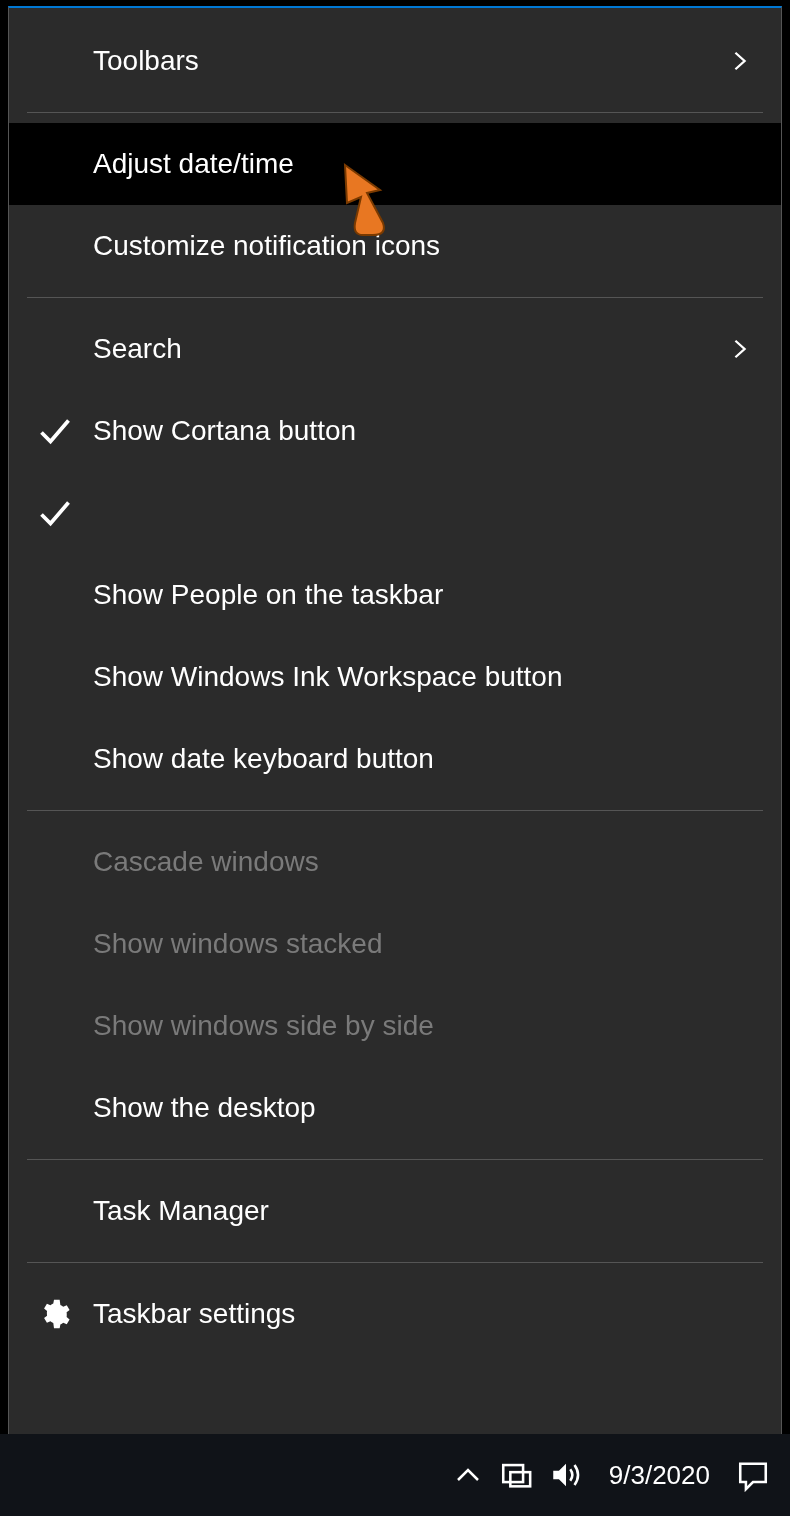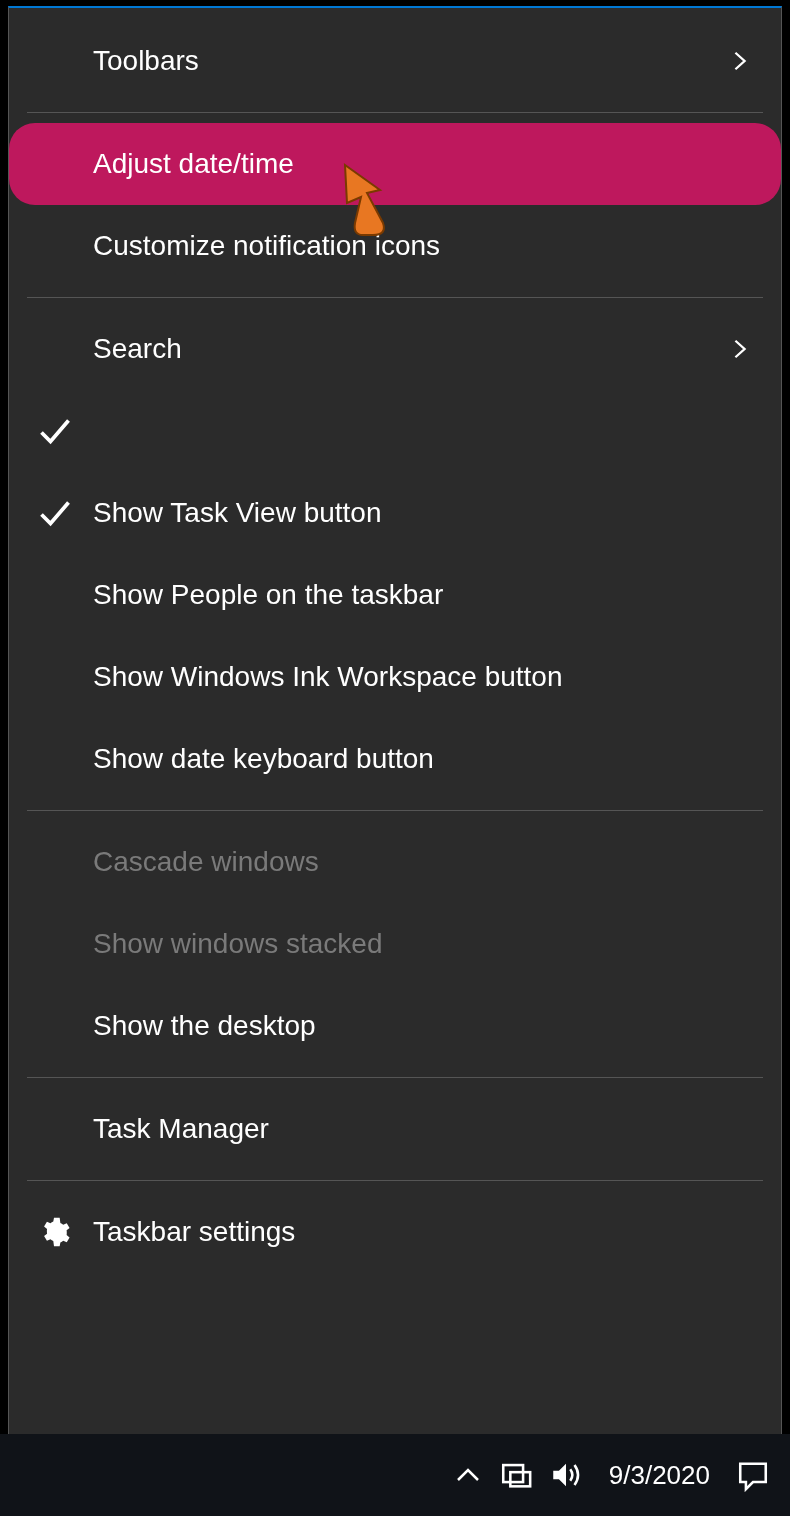--- a/index.html
+++ b/index.html
@@ -34,22 +34,21 @@
       align-items: center;
       height: 82px;
       padding-left: 84px;
       padding-right: 30px;
       color: #fff;
       font-size: 28px;
       position: relative;
       cursor: default;
     }
     .menu-item.highlighted {
-      background: #be185d;
-      border-radius: 26px;
+      background: #000000;
     }
     .menu-item.disabled {
       color: #7a7a7a;
       justify-content: center;
     }
     .menu-item .label {
       flex: 1;
     }
     .menu-item .check-icon {
       position: absolute;
@@ -144,42 +143,45 @@
     <div class="menu-item">
       <span class="label">Search</span>
       <svg viewBox="0 0 24 24" class="chevron-icon">
         <polyline points="7,3 17,12 7,21"></polyline>
       </svg>
     </div>
     <div class="menu-item">
       <svg viewBox="0 0 24 24" class="check-icon">
         <polyline points="3,13 9,19 21,5"></polyline>
       </svg>
+      <span class="label">Show Cortana button</span>
     </div>
     <div class="menu-item">
       <svg viewBox="0 0 24 24" class="check-icon">
         <polyline points="3,13 9,19 21,5"></polyline>
       </svg>
-      <span class="label">Show Task View button</span>
     </div>
     <div class="menu-item">
       <span class="label">Show People on the taskbar</span>
     </div>
     <div class="menu-item">
       <span class="label">Show Windows Ink Workspace button</span>
     </div>
     <div class="menu-item">
       <span class="label">Show date keyboard button</span>
     </div>
     <div class="separator"></div>
     <div class="menu-item disabled">
       <span class="label">Cascade windows</span>
     </div>
     <div class="menu-item disabled">
       <span class="label">Show windows stacked</span>
+    </div>
+    <div class="menu-item disabled">
+      <span class="label">Show windows side by side</span>
     </div>
     <div class="menu-item">
       <span class="label">Show the desktop</span>
     </div>
     <div class="separator"></div>
     <div class="menu-item">
       <span class="label">Task Manager</span>
     </div>
     <div class="separator"></div>
     <div class="menu-item">

